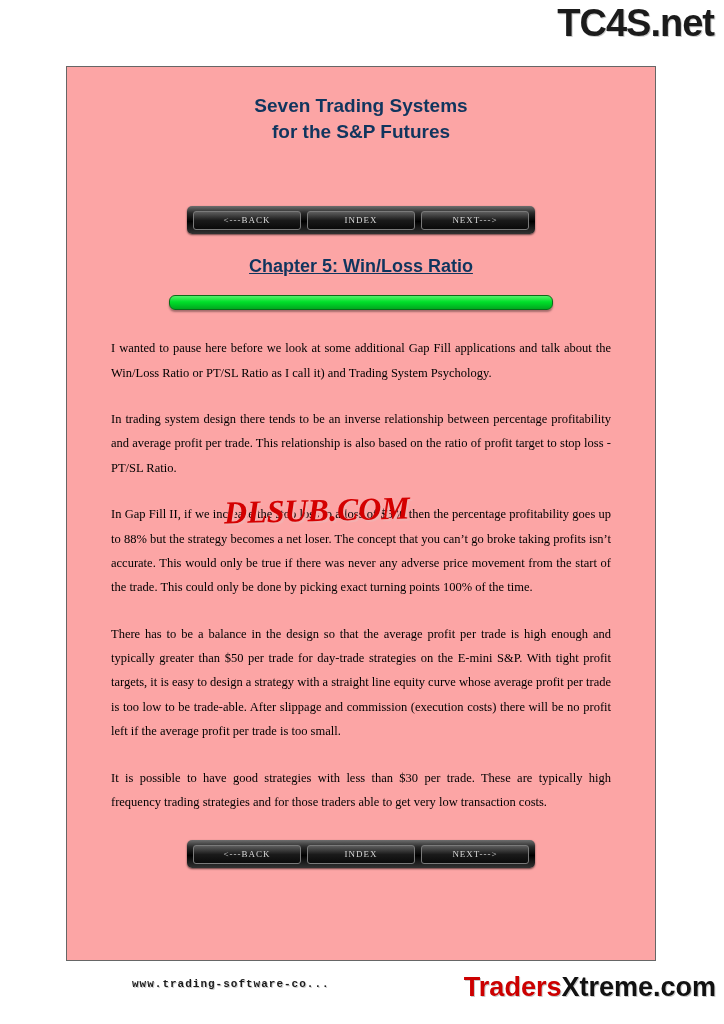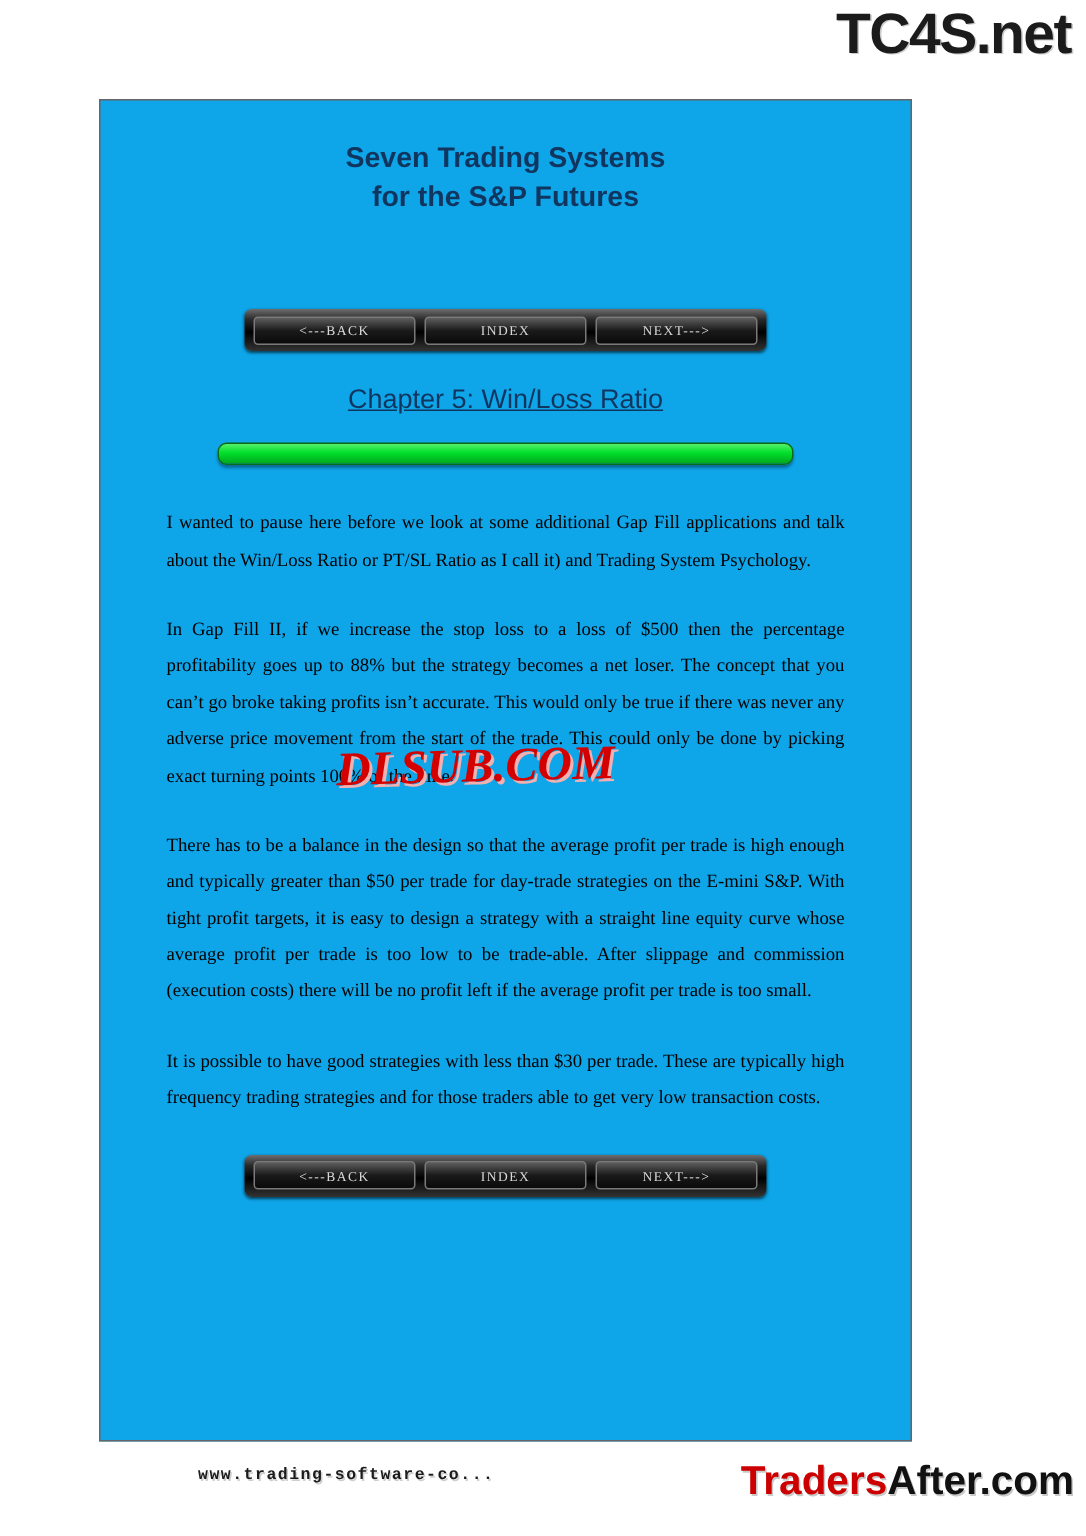--- a/index.html
+++ b/index.html
@@ -26,24 +26,24 @@
     color: #1b1b1b;
     letter-spacing: -1px;
     text-shadow: 1px 1px 0 #cccccc;
   }
 
   
   .page {
     position: absolute;
     left: 66px;
     top: 66px;
-    width: 542px;
+    width: 590px;
     height: 895px;
     border: 1px solid #666;
-    background: #0ea5e9;
+    background: #fca5a5;
     box-sizing: border-box;
   }
 
   .doc-title {
     margin-top: 26px;
     text-align: center;
     font-family: "Liberation Sans", sans-serif;
     font-weight: bold;
     font-size: 19px;
     color: #10355e;
@@ -81,21 +81,21 @@
     align-items: center;
     justify-content: center;
     cursor: pointer;
   }
 
   
   .chapter {
     margin-top: 22px;
     text-align: center;
     font-family: "Liberation Sans", sans-serif;
-    font-weight: normal;
+    font-weight: bold;
     font-size: 18px;
     color: #10355e;
     text-decoration: underline;
   }
 
   .green-bar {
     margin: 18px auto 0 auto;
     width: 382px;
     height: 13px;
     background: linear-gradient(to bottom, #55f06a 0%, #00e02a 45%, #00a81f 100%);
@@ -177,32 +177,33 @@
     <div class="navbtn">INDEX</div>
     <div class="navbtn">NEXT---&gt;</div>
   </div>
 
   <div class="chapter">Chapter 5: Win/Loss Ratio</div>
 
   <div class="green-bar"></div>
 
   <div class="body-text">
     <p>I wanted to pause here before we look at some additional Gap Fill applications and talk about the Win/Loss Ratio or PT/SL Ratio as I call it) and Trading System Psychology.</p>
+    <p>In trading system design there tends to be an inverse relationship between percentage profitability and average profit per trade.  This relationship is also based on the ratio of profit target to stop loss - PT/SL Ratio.</p>
     <p>In Gap Fill II, if we increase the stop loss to a loss of $500 then the percentage profitability goes up to 88% but the strategy becomes a net loser.  The concept that you can’t go broke taking profits isn’t accurate.  This would only be true if there was never any adverse price movement from the start of the trade.    This could only be done by picking exact turning points 100% of the time.</p>
     <p>There has to be a balance in the design so that the average profit per trade is high enough and typically greater than $50 per trade for day-trade strategies on the E-mini S&amp;P.  With tight profit targets, it is easy to design a strategy with a straight line equity curve whose average profit per trade is too low to be trade-able.  After slippage and commission (execution costs) there will be no profit left if the average profit per trade is too small.</p>
     <p>It is possible to have good strategies with less than $30 per trade.  These are typically high frequency trading strategies and for those traders able to get very low transaction costs.</p>
   </div>
 
   <div class="navbar bottom">
     <div class="navbtn">&lt;---BACK</div>
     <div class="navbtn">INDEX</div>
     <div class="navbtn">NEXT---&gt;</div>
   </div>
 
 </div>
 
 <div class="dl-watermark">DLSUB.COM</div>
 
 <div class="bottom-left">www.trading-software-co...</div>
 
 <div class="bottom-right">
-  <span class="red">Traders</span><span>After.com</span>
+  <span class="red">Traders</span><span>Xtreme.com</span>
 </div>
 
 </body></html>

